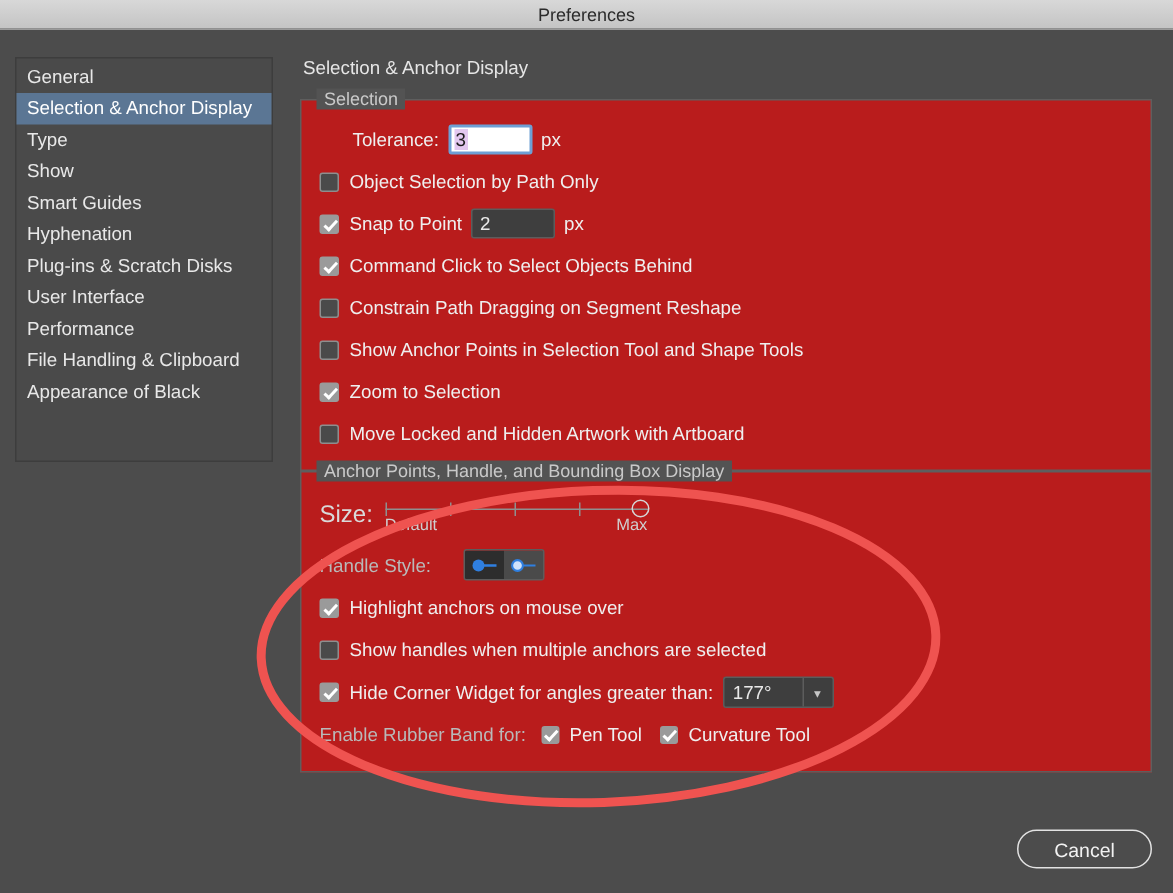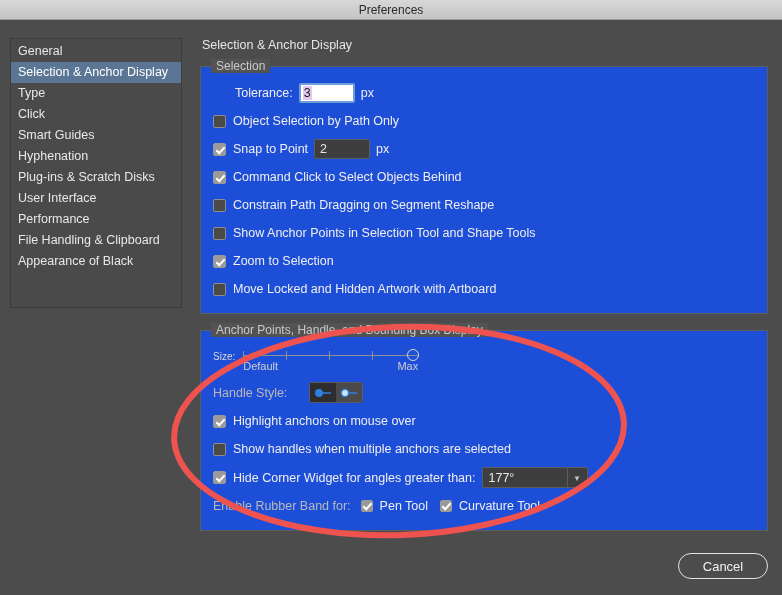--- a/index.html
+++ b/index.html
@@ -54,22 +54,21 @@
   .panel { position: absolute; left: 200px; top: 17px; right: 14px; }
   .panel-title {
     font-size: 12.5px; color: #e6e6e6;
     margin-bottom: 14px;
     padding-left: 2px;
   }
 
   .group {
     position: relative;
     border: 1px solid #5e5e5e;
-    background: #1d4ed8;
-    margin-bottom: 16px;
+    background: #b91c1c;
     padding: 16px 12px 12px 12px;
   }
   .group-label {
     position: absolute;
     top: -8px; left: 10px;
     background: #535353;
     padding: 0 5px;
     font-size: 12px;
     color: #c9c9c9;
   }
@@ -128,21 +127,21 @@
     color: #e9e9e9;
     display: flex; align-items: center;
     padding-left: 5px;
     margin-left: 6px;
   }
 
   .indent { margin-left: 22px; }
 
   
   .slider-row { display:flex; align-items:flex-start; margin-bottom: 10px; }
-  .slider-lbl { font-size:10px; color:#d9d9d9; margin-right:8px; padding-top:2px; }
+  .slider-lbl { font-size:16px; color:#d9d9d9; margin-right:8px; padding-top:2px; }
   .slider-wrap { position: relative; width: 175px; padding-top: 6px; }
   .slider-track {
     position: relative;
     height: 1px; background: #8f8f8f;
     width: 175px;
   }
   .tick {
     position: absolute; top: -4px;
     width: 1px; height: 9px; background: #8f8f8f;
   }
@@ -171,21 +170,20 @@
   .hs svg { display:block; }
 
   
   .select {
     display:flex; align-items:center;
     margin-left: 6px;
     height: 21px;
     background: #3e3e3e;
     border: 1px solid #5c5c5c;
     border-radius: 2px;
-    gap: 32px;
   }
   .select .val {
     width: 52px; padding-left:6px;
     font-size:12.5px; color:#e9e9e9;
   }
   .select .arrow {
     width: 20px; height:100%;
     border-left: 1px solid #5c5c5c;
     display:flex; align-items:center; justify-content:center;
     color:#c6c6c6; font-size:9px;
@@ -224,21 +222,21 @@
 <div class="titlebar">
   <span>Preferences</span>
 </div>
 
 <div class="dialog">
 
   <div class="sidebar">
     <div class="side-item"><span>General</span></div>
     <div class="side-item selected"><span>Selection &amp; Anchor Display</span></div>
     <div class="side-item"><span>Type</span></div>
-    <div class="side-item"><span>Click</span></div>
+    <div class="side-item"><span>Show</span></div>
     <div class="side-item"><span>Smart Guides</span></div>
     <div class="side-item"><span>Hyphenation</span></div>
     <div class="side-item"><span>Plug-ins &amp; Scratch Disks</span></div>
     <div class="side-item"><span>User Interface</span></div>
     <div class="side-item"><span>Performance</span></div>
     <div class="side-item"><span>File Handling &amp; Clipboard</span></div>
     <div class="side-item"><span>Appearance of Black</span></div>
   </div>
 
   <div class="panel">

